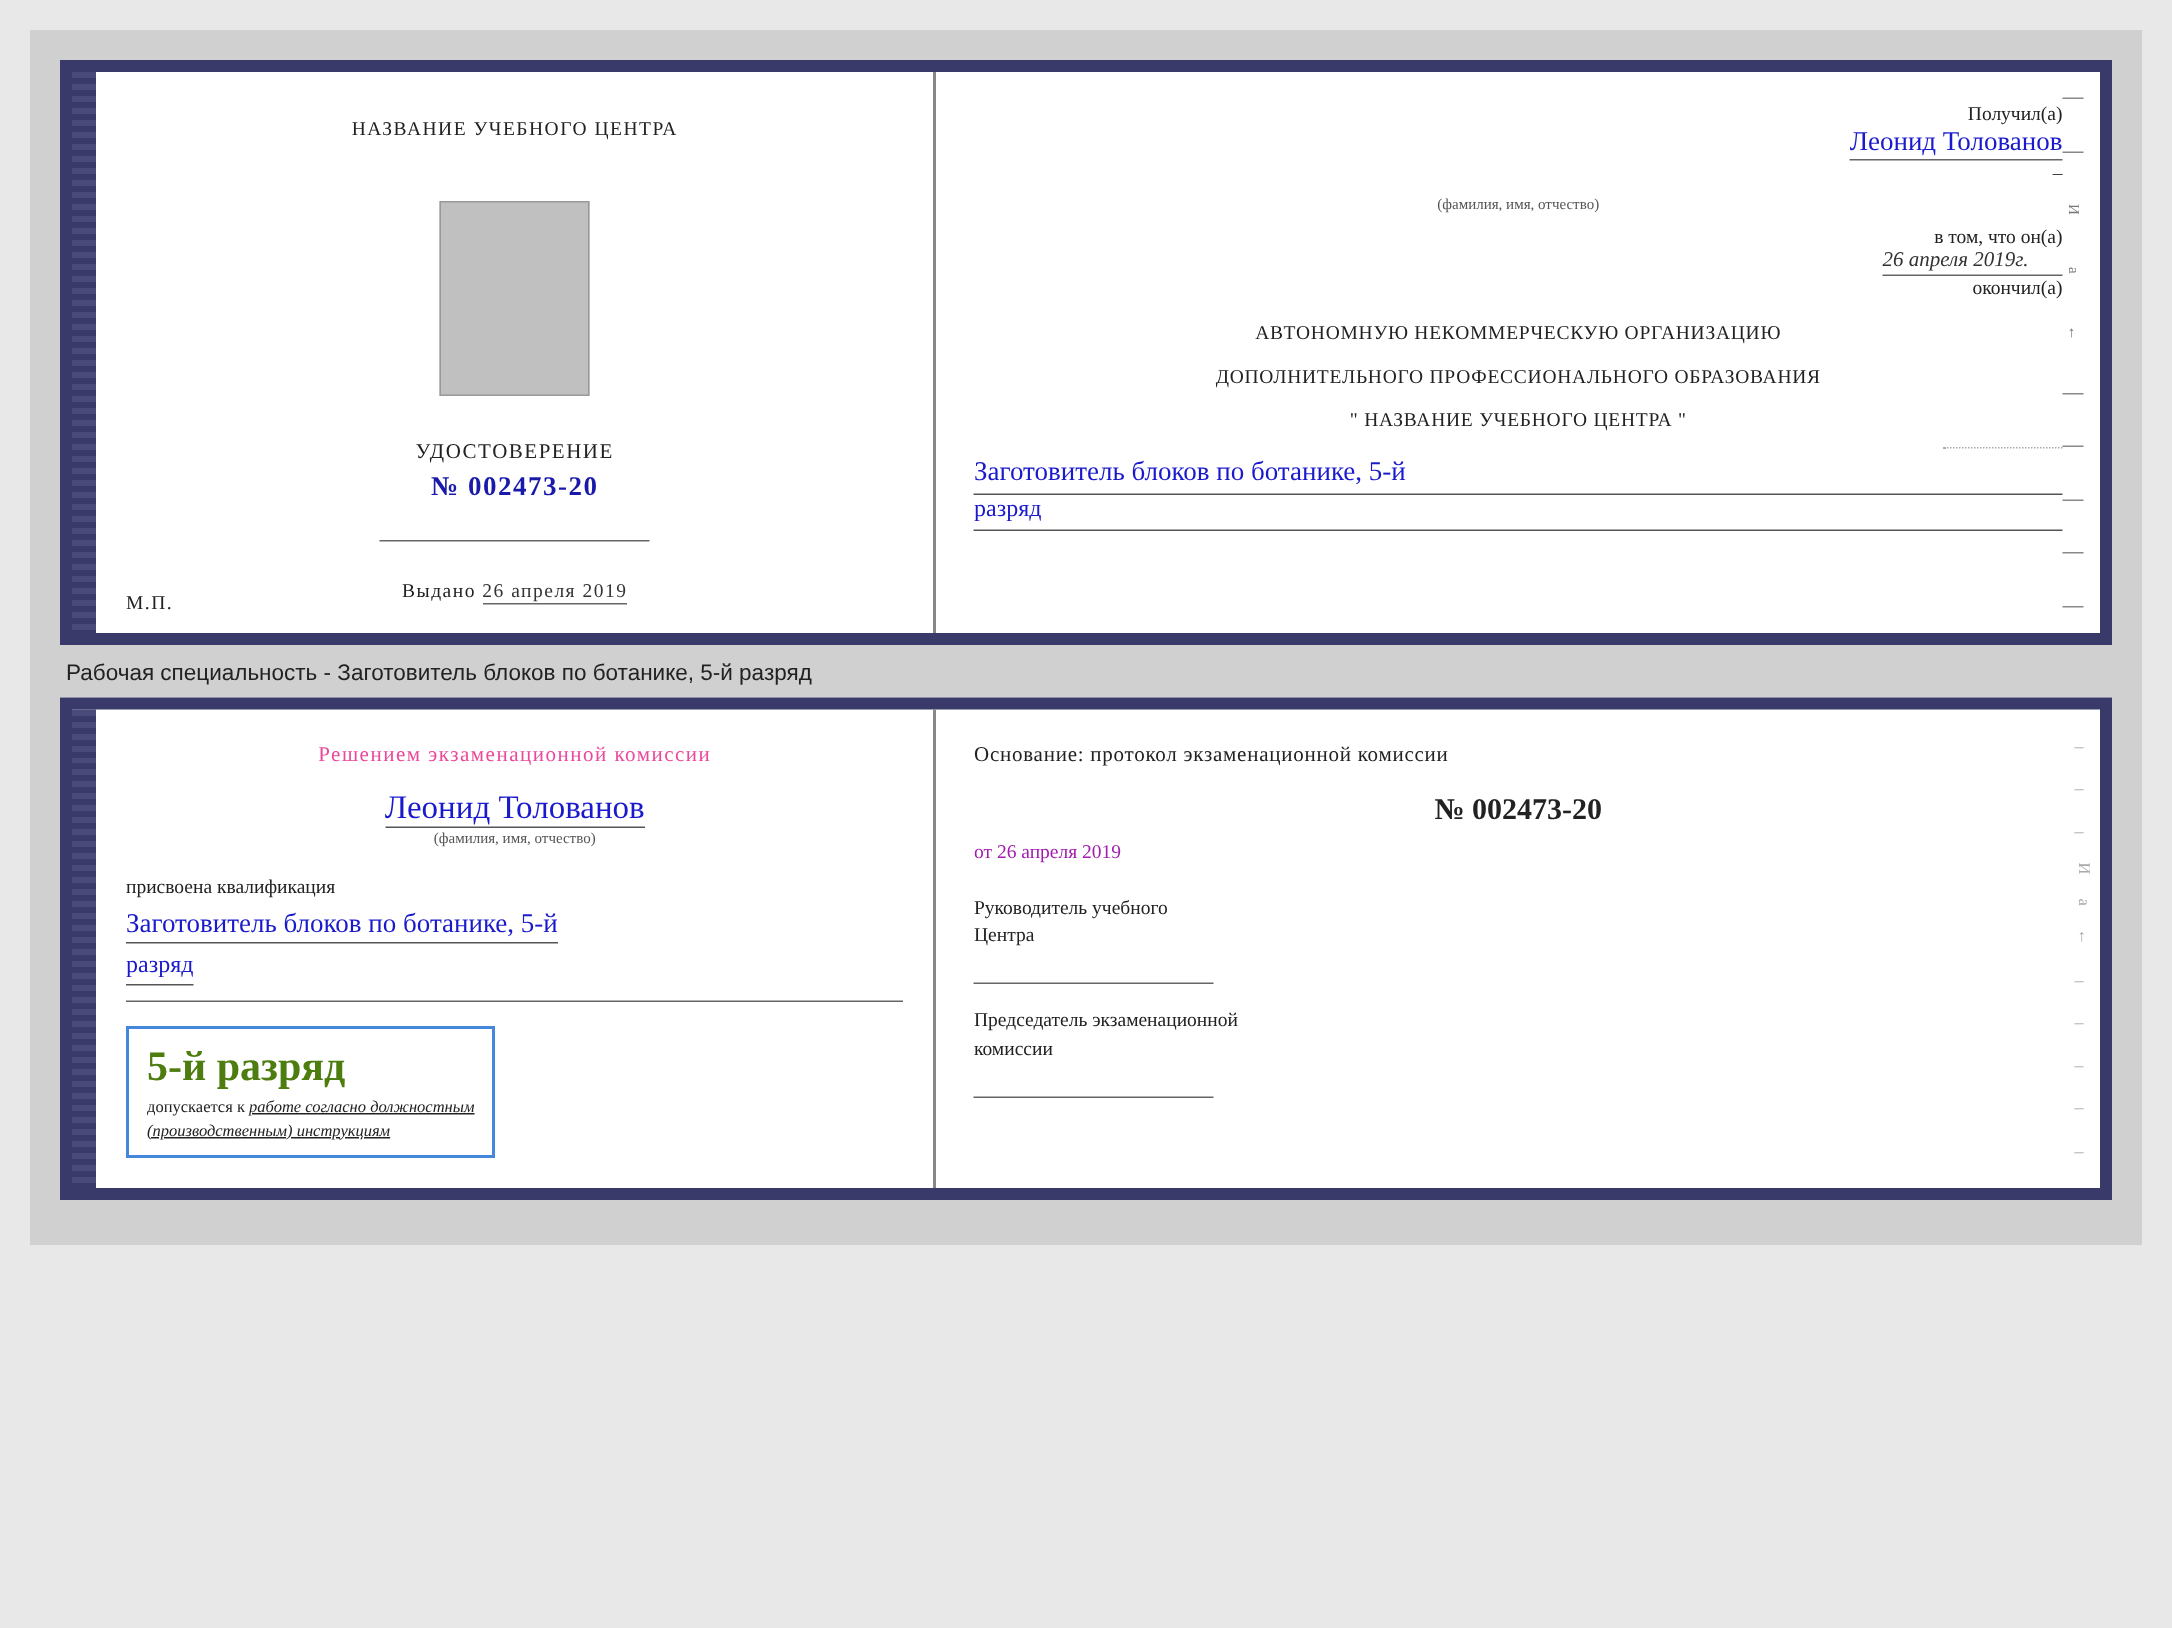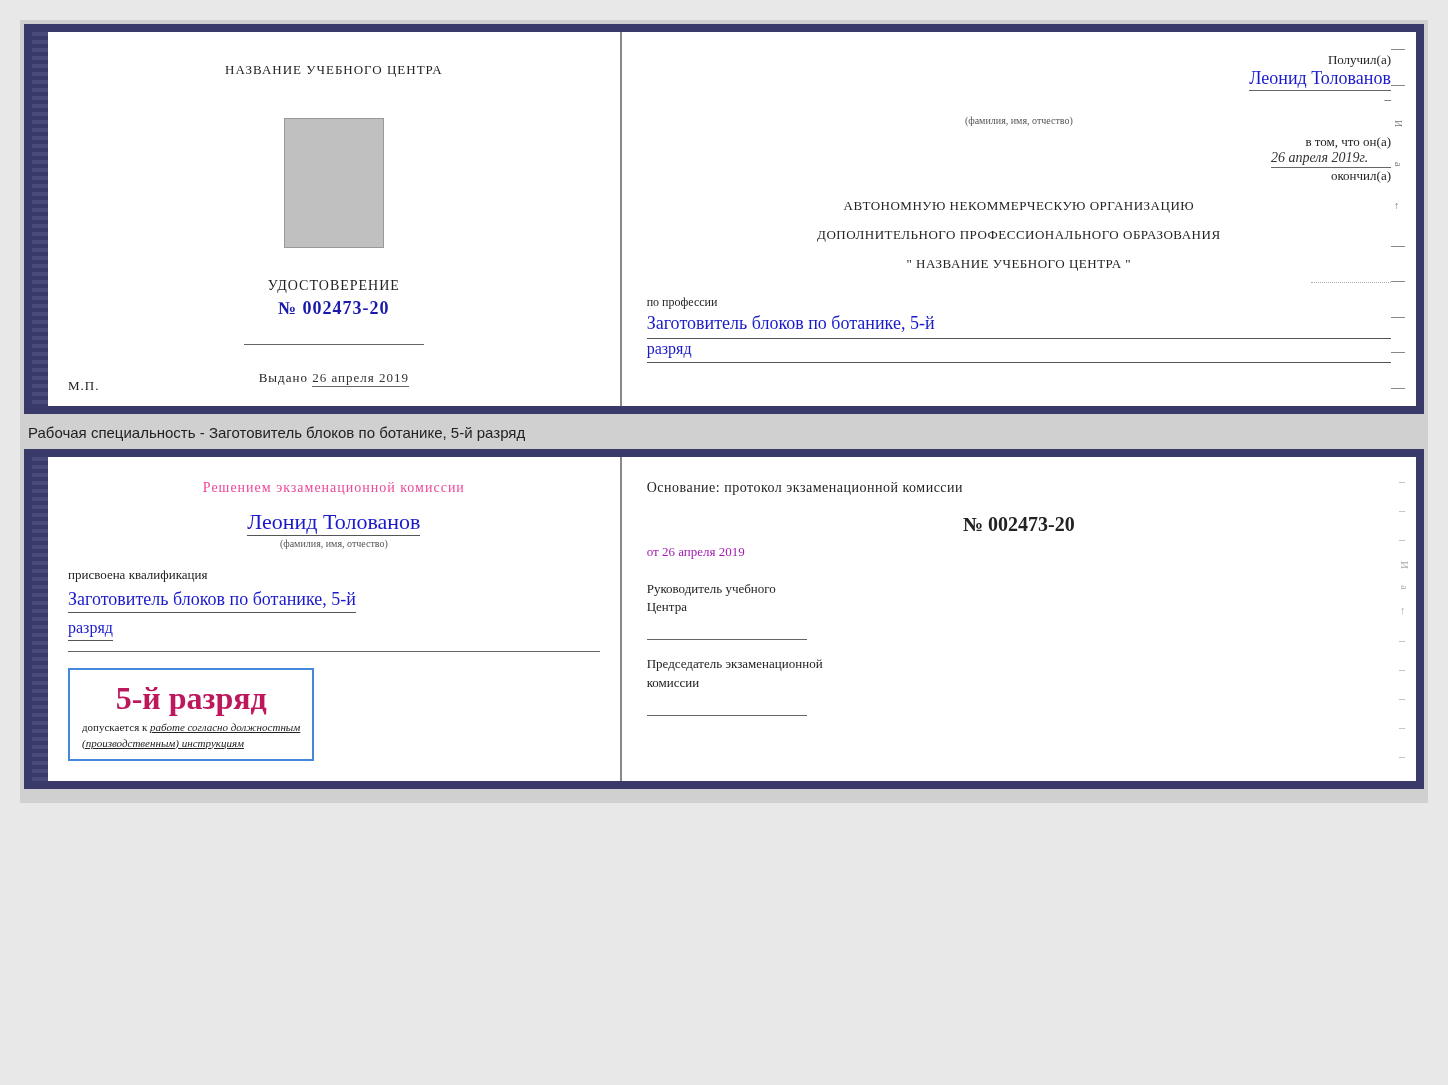--- a/index.html
+++ b/index.html
@@ -6,21 +6,21 @@
     body {
       background: #e8e8e8;
       font-family: 'Times New Roman', Times, serif;
       width: 1448px;
       min-height: 1085px;
       padding: 20px;
     }
 
     .page-container {
       background: #d0d0d0;
-      padding: 4px;
+      padding: 20px;
     }
 
     
     .document-card {
       background: white;
       border: 8px solid #3a3a6a;
       display: flex;
       width: 100%;
       margin-bottom: 10px;
       position: relative;
@@ -269,24 +269,23 @@
     
     .stamp-box {
       border: 2px solid #4488dd;
       padding: 10px 12px;
       margin-top: 10px;
       display: inline-block;
       position: relative;
     }
 
     .stamp-rank {
-      font-size: 32px;
+      font-size: 28px;
       font-weight: bold;
-      color: #be185d;
-      text-align: center;
+      color: #4d7c0f;
       display: block;
     }
 
     .stamp-admit {
       font-size: 11px;
       color: #222;
       margin-top: 4px;
     }
 
     .stamp-admit span.italic-hand {
@@ -412,21 +411,20 @@
       <div style="margin-top: 12px;">
         <div class="block-text">АВТОНОМНУЮ НЕКОММЕРЧЕСКУЮ ОРГАНИЗАЦИЮ</div>
         <div class="block-text">ДОПОЛНИТЕЛЬНОГО ПРОФЕССИОНАЛЬНОГО ОБРАЗОВАНИЯ</div>
         <div class="block-text">"   НАЗВАНИЕ УЧЕБНОГО ЦЕНТРА   "</div>
       </div>
 
       <div style="display:flex; justify-content:flex-end; margin: 4px 0;">
         <span style="font-size:11px; color:#888; border-bottom:1px dotted #aaa; width:80px; display:inline-block;"></span>
       </div>
 
-      <div class="profession-label">по профессии</div>
       <span class="profession-value">Заготовитель блоков по ботанике, 5-й</span>
       <span class="profession-value" style="font-size:16px;">разряд</span>
 
       <div class="right-deco">
         <span class="deco-line"></span>
         <span class="deco-line"></span>
         <span class="deco-text">И</span>
         <span class="deco-text">а</span>
         <span class="deco-text">←</span>
         <span class="deco-line"></span>

